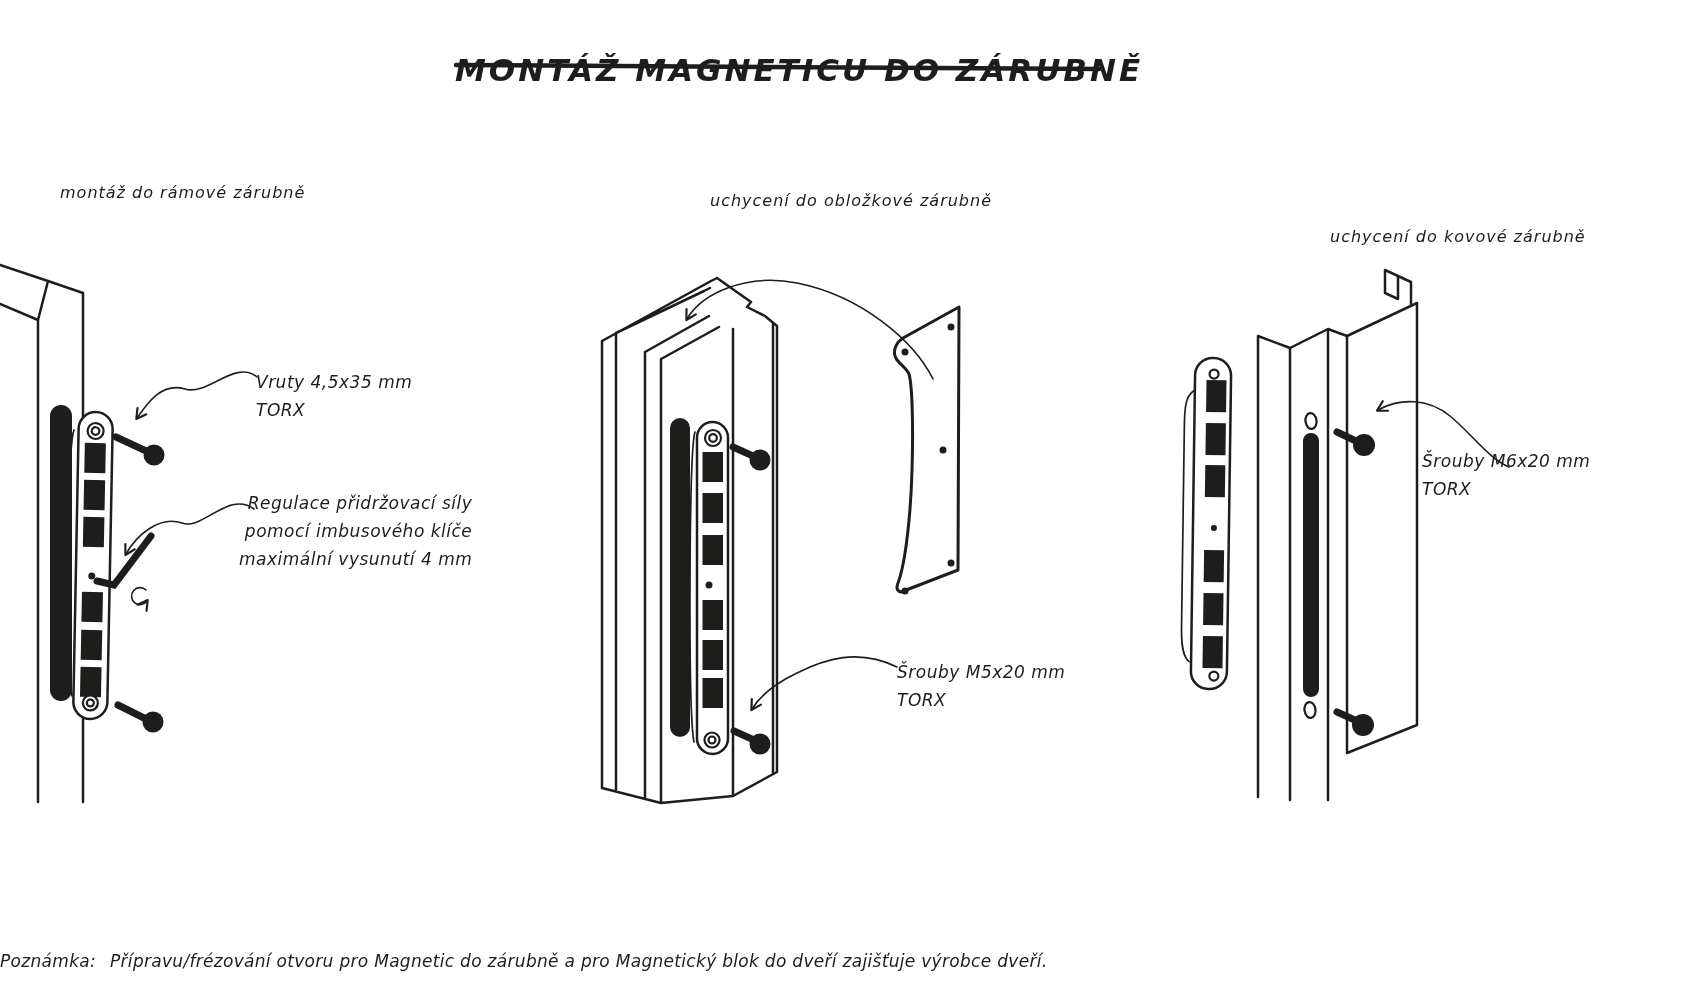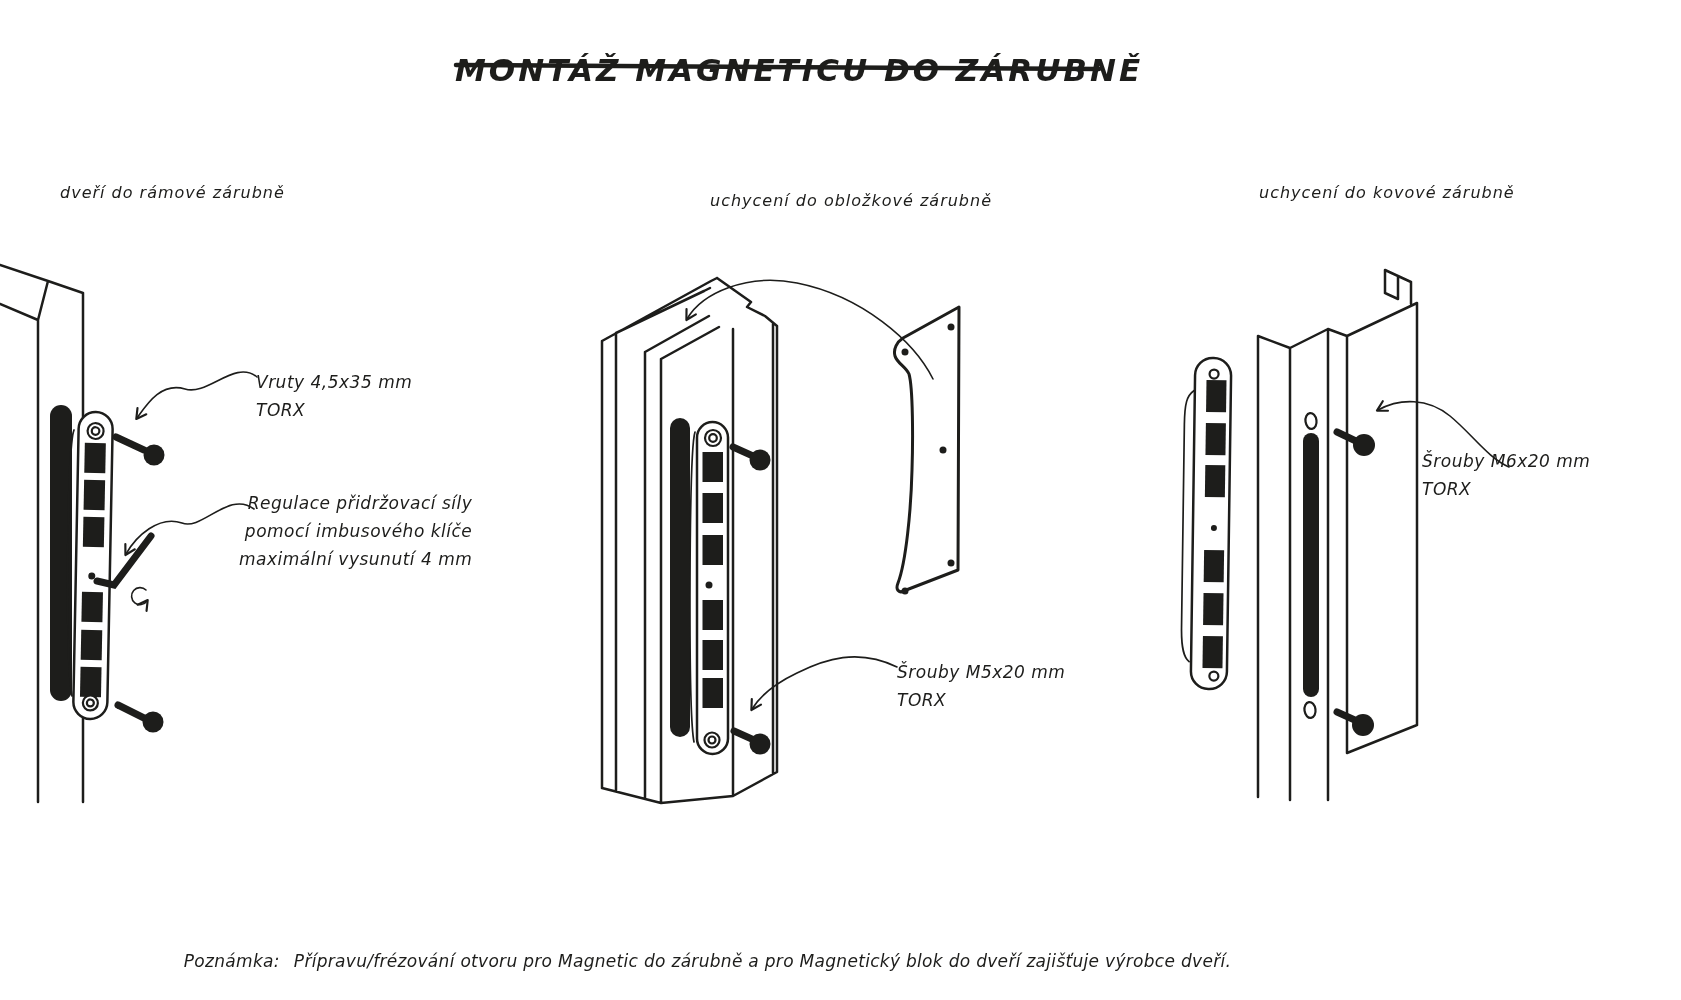--- a/index.html
+++ b/index.html
@@ -14,28 +14,28 @@
     left:455px;top:12px;width:660px;text-align:center;
     font-size:31px;font-weight:700;letter-spacing:3px;font-style:italic;
     white-space:nowrap;
     margin-top:40px;
   }
   .section-label{
     top:183px;font-size:16px;letter-spacing:1px;white-space:nowrap;
   }
   #label-1{left:60px;}
   #label-2{left:710px;margin-top:8px;}
-  #label-3{left:1259px;}
+  #label-3{left:1330px;margin-top:44px;}
   .annotation{font-size:17px;line-height:28px;white-space:nowrap;}
   #ann-vruty{left:256px;top:368px;}
   #ann-regulace{left:239px;top:489px;text-align:right;}
   #ann-m5{left:897px;top:658px;}
   #ann-m6{left:1422px;top:447px;}
   #note{
-    left:0;top:951px;width:1415px;text-align:center;
+    left:0;top:951px;width:1415px;text-align:left;
     font-size:17px;font-style:italic;white-space:nowrap;letter-spacing:.3px;
   }
   #note .note-label{margin-right:14px;}
   svg{position:absolute;left:0;top:0;}
   .ln{fill:none;stroke:#1d1d1b;stroke-width:2.5;stroke-linecap:round;stroke-linejoin:round;}
   .thin{fill:none;stroke:#1d1d1b;stroke-width:1.7;stroke-linecap:round;}
   .leader{fill:none;stroke:#1d1d1b;stroke-width:1.6;stroke-linecap:round;}
   .screw{fill:none;stroke:#1d1d1b;stroke-width:7;stroke-linecap:round;}
   .blk{fill:#1d1d1b;stroke:none;}
   .wht{fill:#ffffff;stroke:#1d1d1b;stroke-width:2.5;}
@@ -197,21 +197,21 @@
     <g>
       <path class="screw" d="M1337,712 L1357,721"></path>
         <circle class="blk" cx="1363" cy="725" r="11"></circle>
     </g>
     <path class="leader" marker-end="url(#arw)" d="M1509,467 C1488,458 1472,434 1450,416 C1428,398 1400,398 1378,410"></path>
   </g>
 </svg>
 
 <div id="title" class="abs">MONTÁŽ MAGNETICU DO ZÁRUBNĚ</div>
 
-<div id="label-1" class="abs hand section-label">dveří do rámové zárubně</div>
+<div id="label-1" class="abs hand section-label">montáž do rámové zárubně</div>
 <div id="label-2" class="abs hand section-label">uchycení do obložkové zárubně</div>
 <div id="label-3" class="abs hand section-label">uchycení do kovové zárubně</div>
 
 <div id="ann-vruty" class="abs hand annotation">
   <div>Vruty 4,5x35 mm</div>
   <div>TORX</div>
 </div>
 
 <div id="ann-regulace" class="abs hand annotation">
   <div>Regulace přidržovací síly</div>

